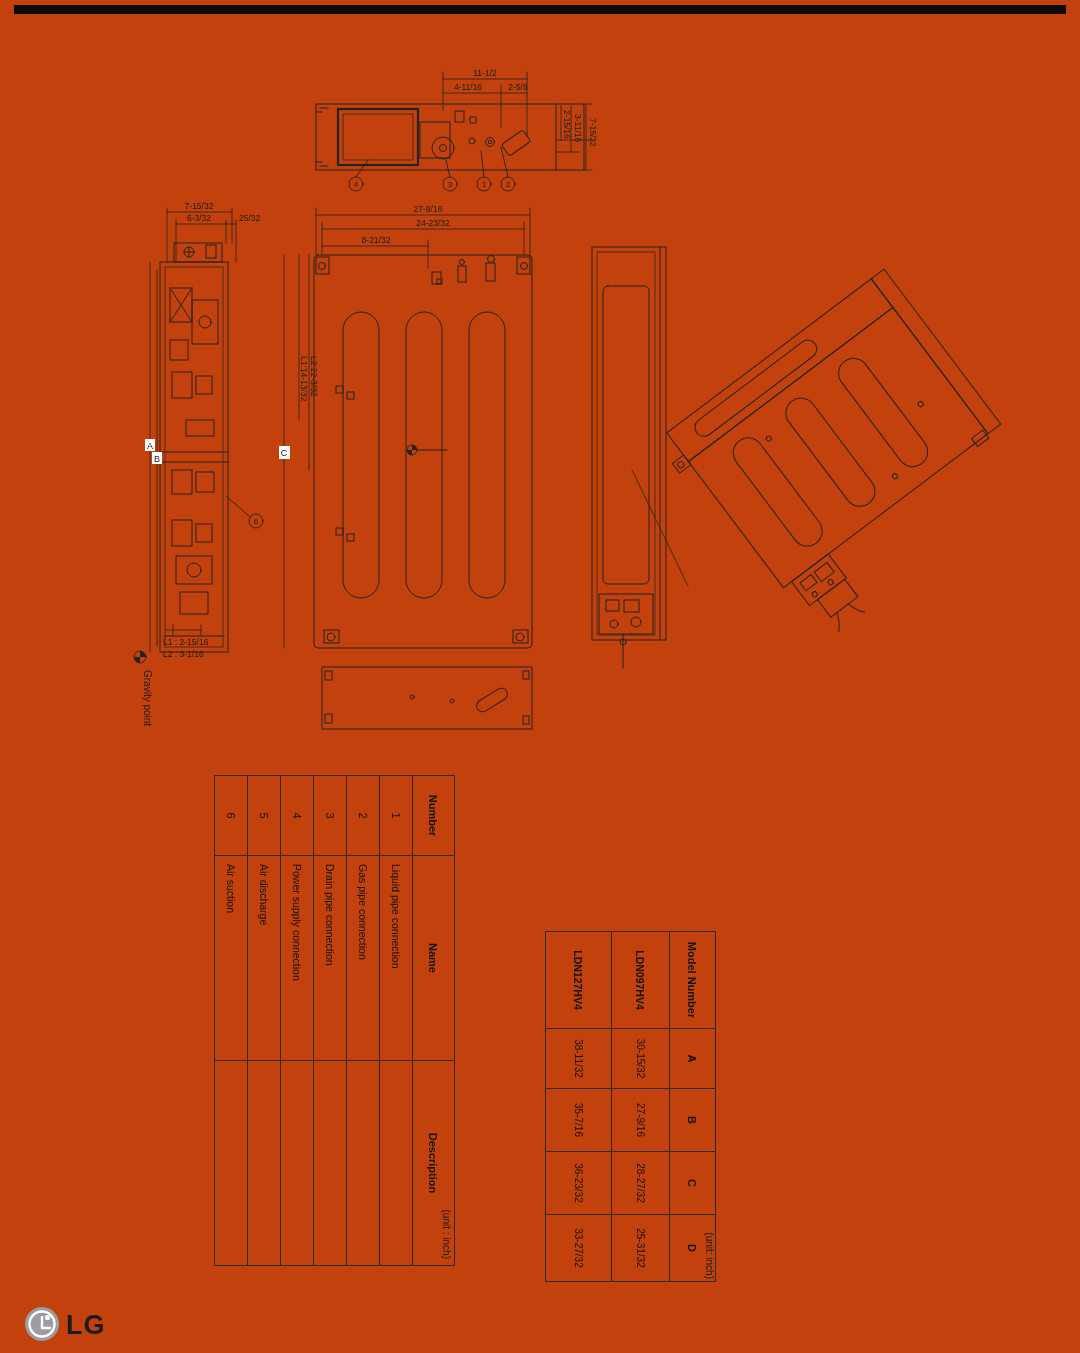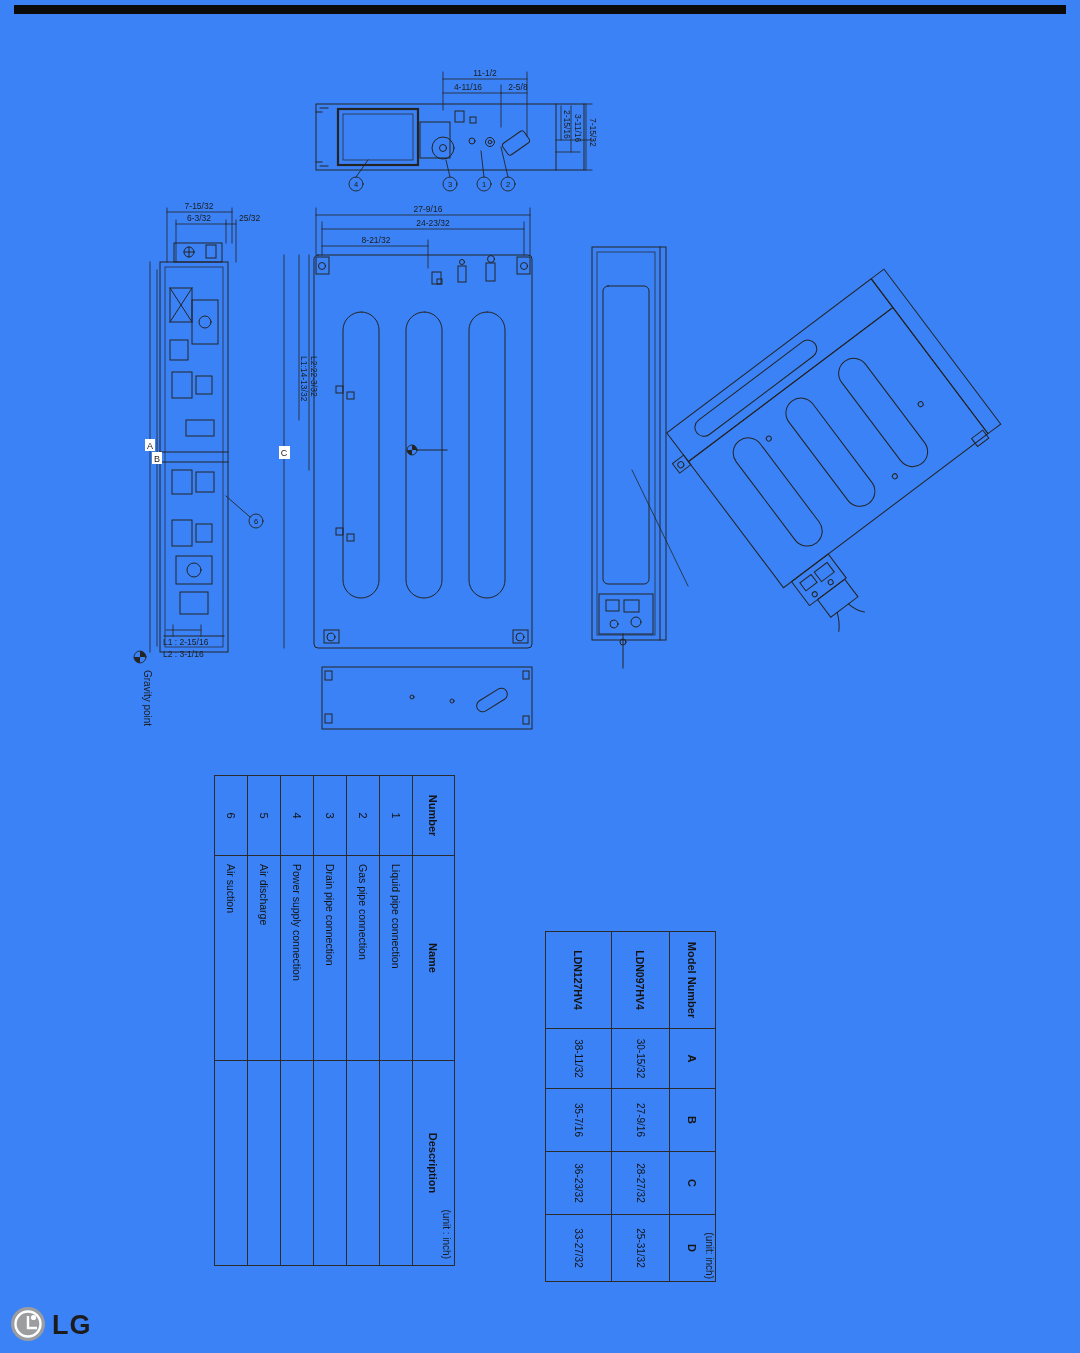--- a/index.html
+++ b/index.html
@@ -1,37 +1,37 @@
 <!DOCTYPE html>
 <html><head>
 <meta charset="utf-8">
 <style>
   * { margin:0; padding:0; box-sizing:border-box; }
   html,body { background:#ffffff; }
   body { font-family:"Liberation Sans", sans-serif; }
-  .page { position:relative; width:1080px; height:1353px; background:#3b82f6; overflow:hidden; }
+  .page { position:relative; width:1080px; height:1353px; background:#c2410c; overflow:hidden; }
   .top-rule { position:absolute; left:14px; top:5px; width:1052px; height:9px; background:#0b0b0b; }
   svg.drawings { position:absolute; left:0; top:0; }
   svg text { font-family:"Liberation Sans", sans-serif; fill:#1c1c1c; }
 
   
   .rot-wrap { position:absolute; }
   .rot-inner { position:relative; transform-origin:top left; transform:rotate(90deg) translateY(-100%); }
   .t1 { width:490px; height:240px; }
   .t2 { width:350px; height:186px; }
   table.grid { border-collapse:collapse; table-layout:fixed; width:100%; }
   table.grid th, table.grid td { border:1px solid #2b2b2b; vertical-align:middle; color:#141414; }
   table.grid th { font-weight:bold; font-size:11px; text-align:center; }
   .t1 td.num { font-size:11px; text-align:center; }
   .t1 td.nm  { font-size:10.5px; text-align:left; padding-left:8px; }
   .t2 th { font-size:10.5px; }
   .t2 td.model { font-size:10.5px; font-weight:bold; text-align:center; }
   .t2 td.val { font-size:10px; text-align:center; }
   .unit-note { position:absolute; font-size:10px; color:#1c1c1c; white-space:nowrap; }
-  .lg-logo { position:absolute; left:6px; top:1300px; }
+  .lg-logo { position:absolute; left:20px; top:1300px; }
 </style>
 </head>
 <body>
 
 <div class="page">
 
   <div class="top-rule"></div>
 
   <svg class="drawings" width="1080" height="770" viewBox="0 0 1080 770">
 

